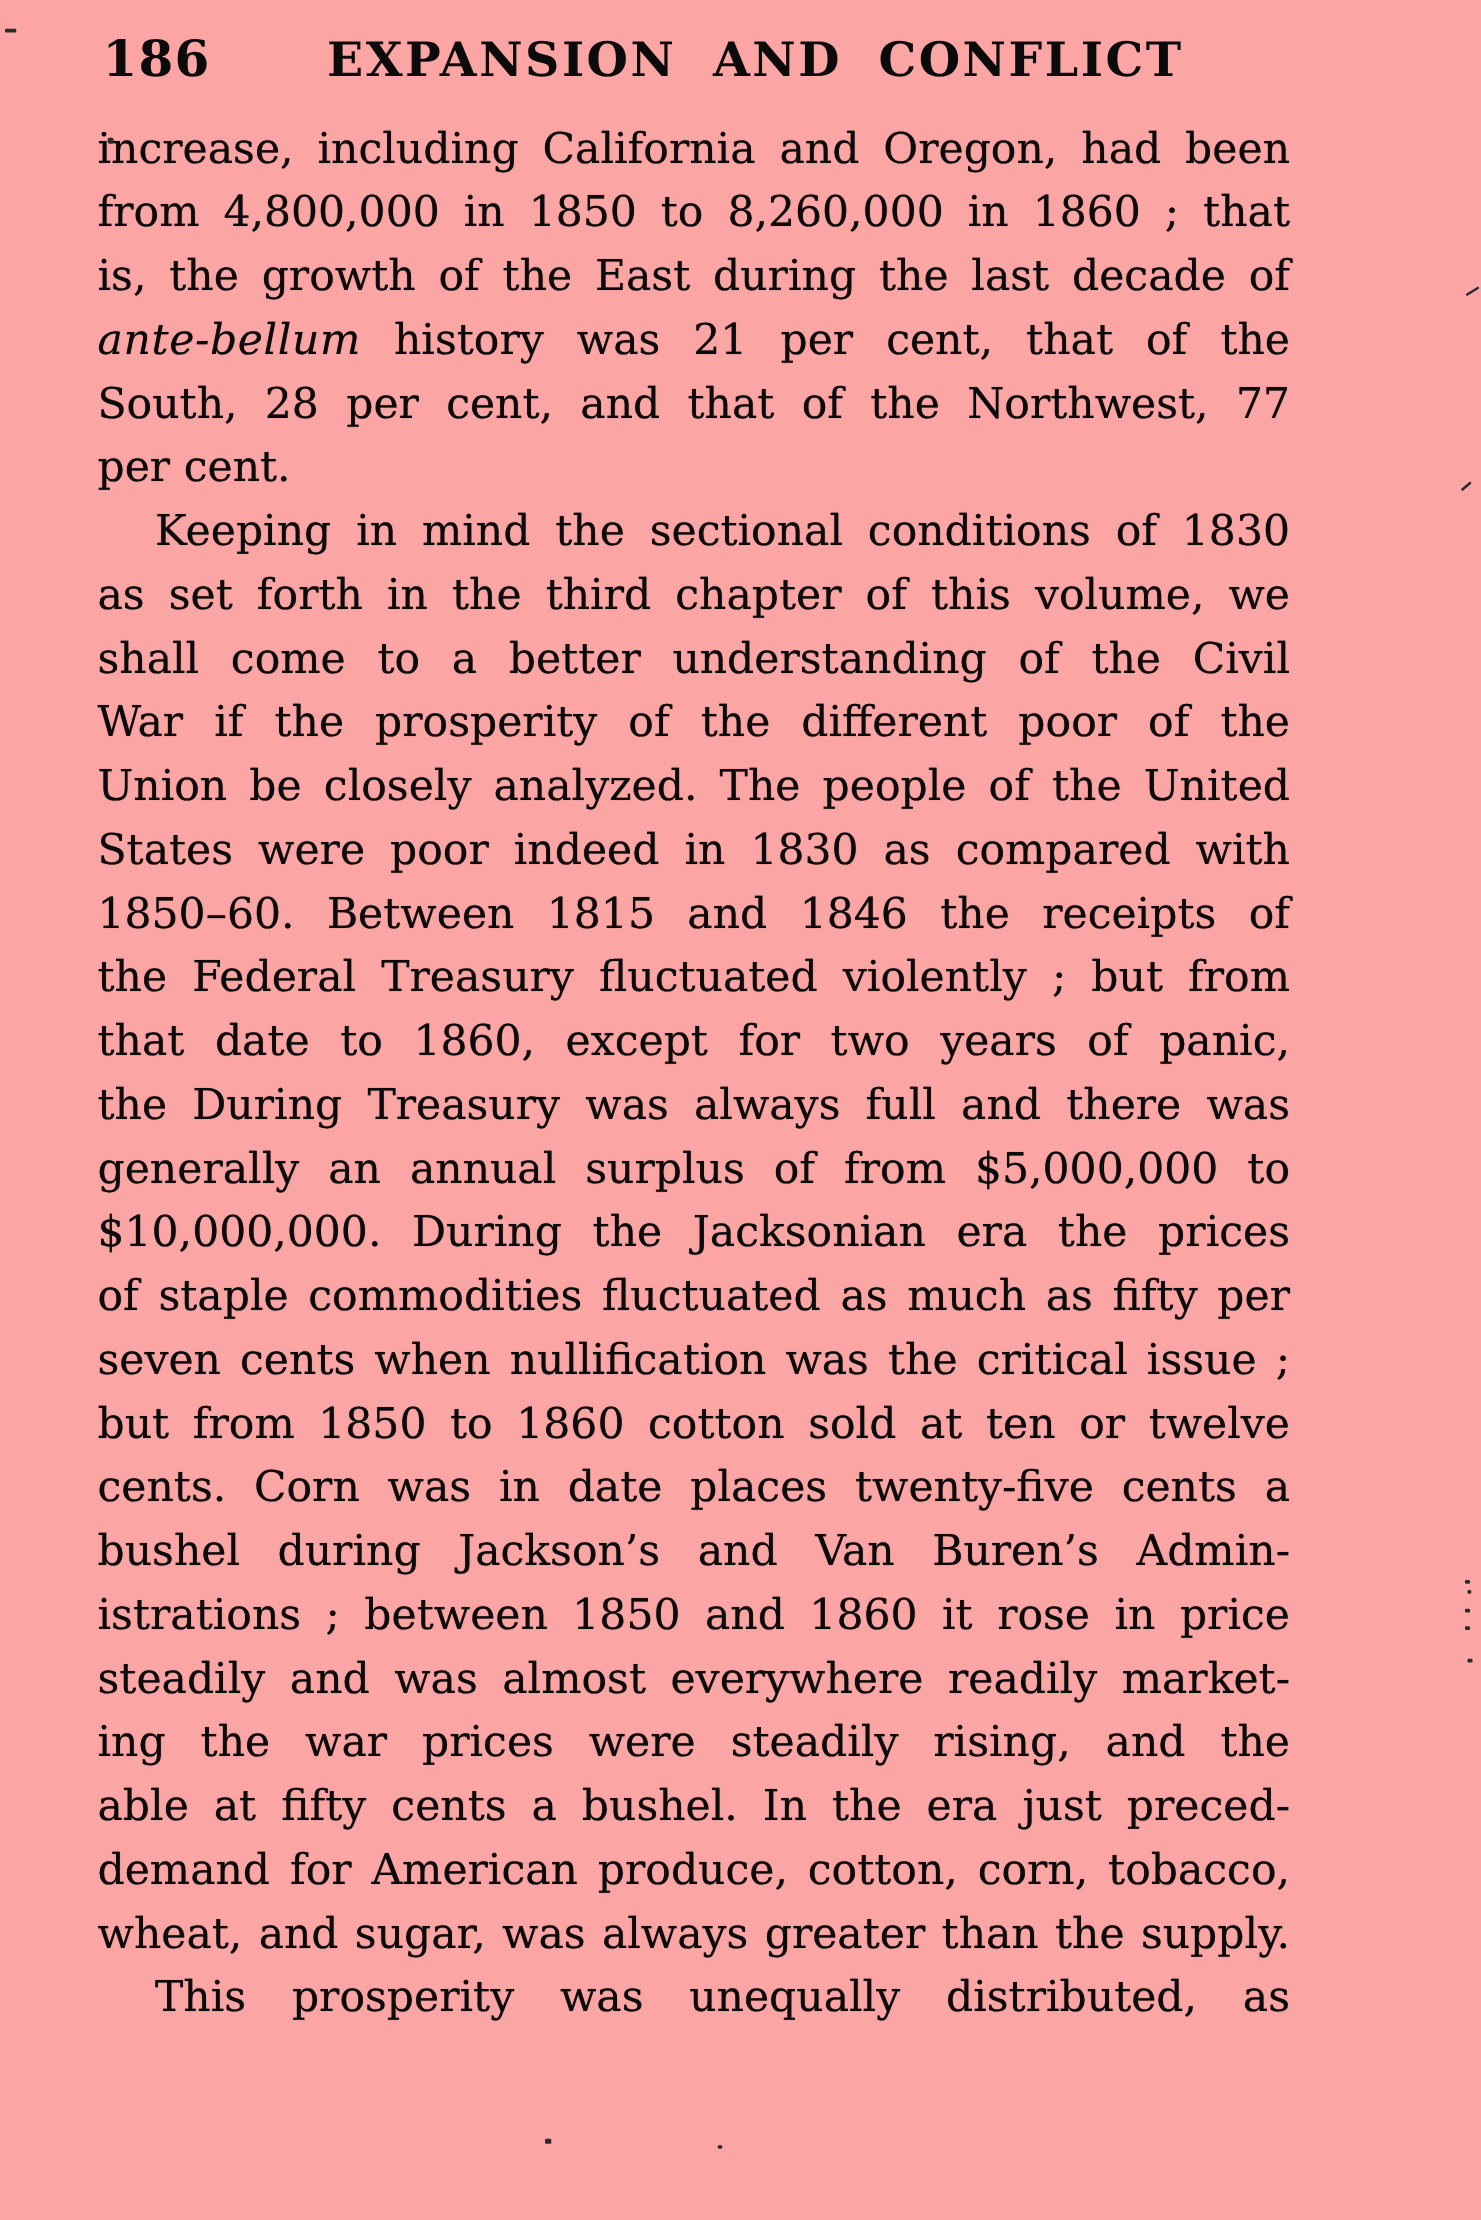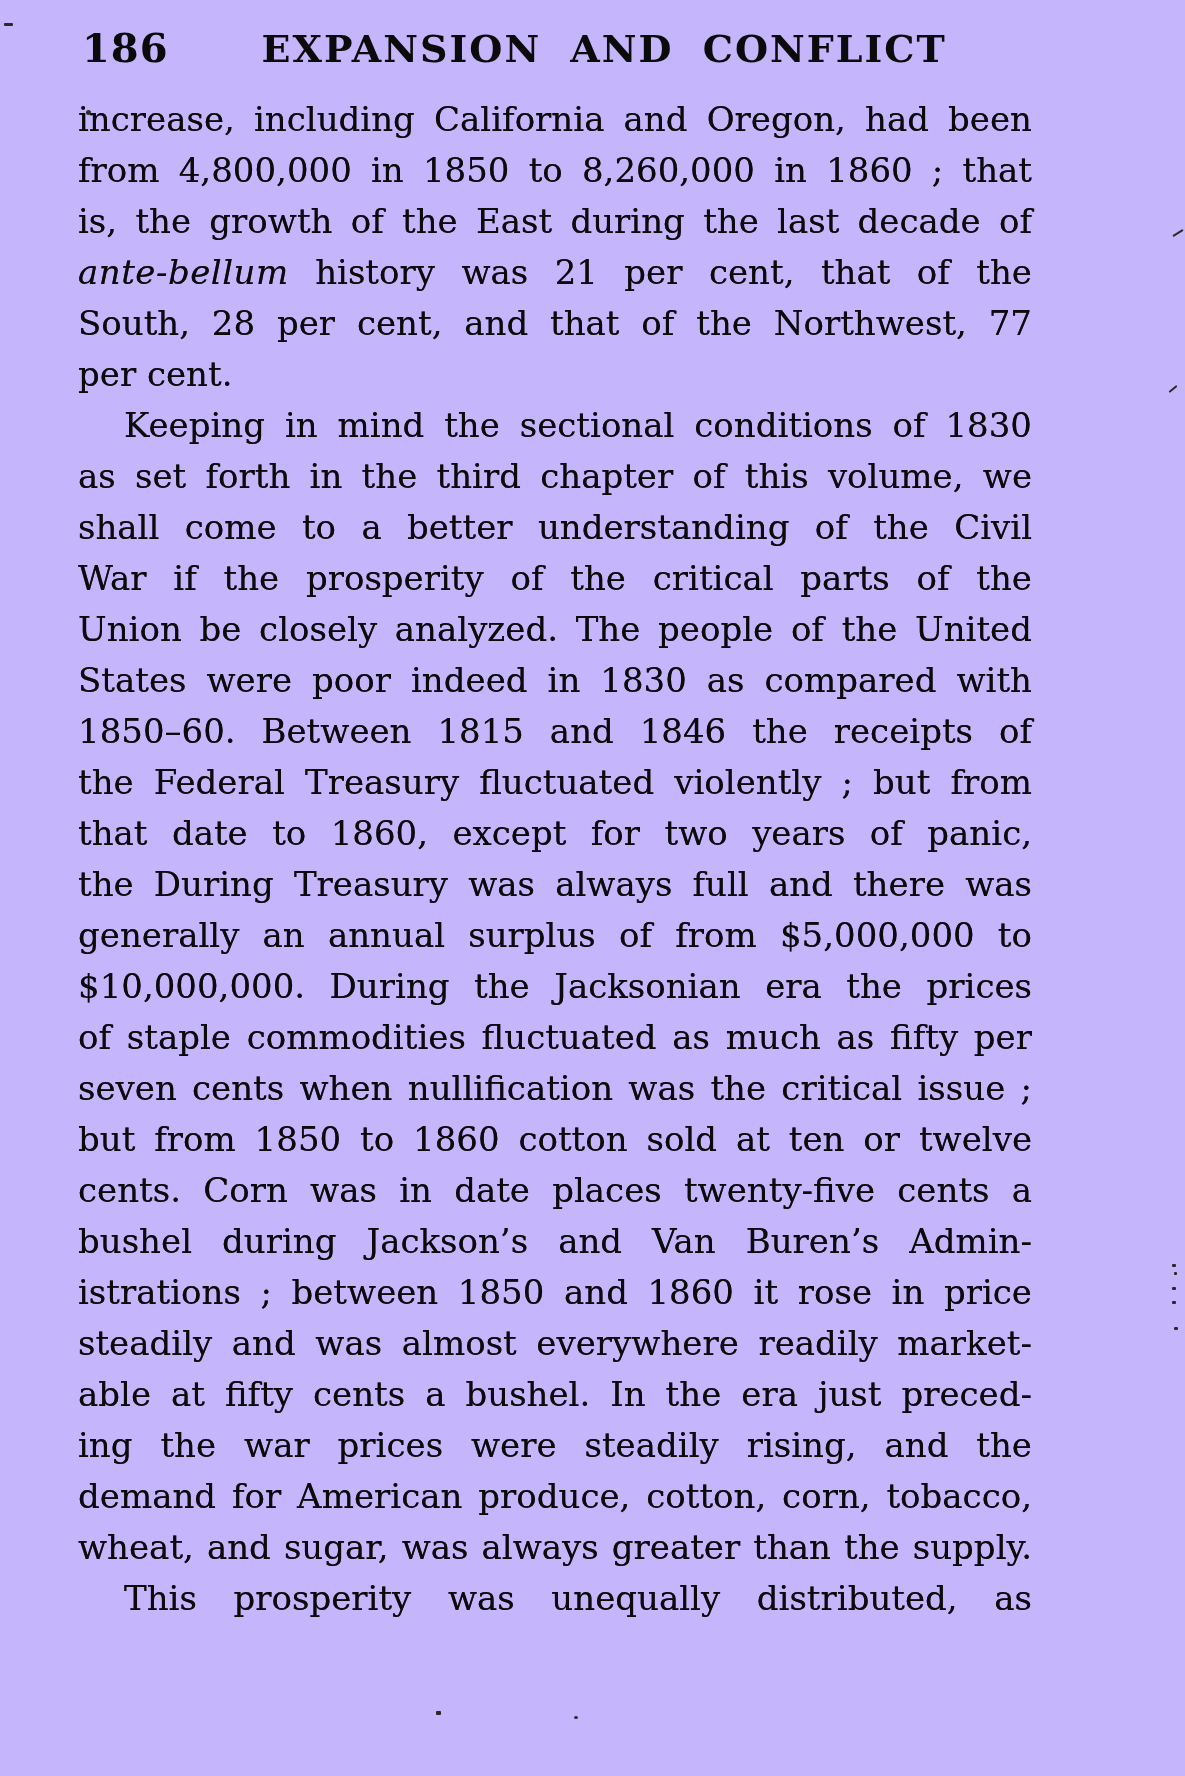--- a/index.html
+++ b/index.html
@@ -4,21 +4,21 @@
 <style>
   html, body {
     margin: 0;
     padding: 0;
     background: #ffffff;
   }
   .page {
     position: relative;
     width: 1185px;
     height: 1776px;
-    background: #c4b5fd;
+    background: #fca5a5;
     overflow: hidden;
     font-family: "DejaVu Serif", "Liberation Serif", serif;
     color: #0b0b0b;
   }
   
   .running-header {
     position: absolute;
     top: 24px;
     left: 82px;
     right: 120px;
@@ -99,38 +99,38 @@
   <div class="text-block" id="body-text">
       <div class="line j">increase, including California and Oregon, had been</div>
       <div class="line j">from 4,800,000 in 1850 to 8,260,000 in 1860 ; that</div>
       <div class="line j">is, the growth of the East during the last decade of</div>
       <div class="line j"><i>ante-bellum</i><span> history was 21 per cent, that of the</span></div>
       <div class="line j">South, 28 per cent, and that of the Northwest, 77</div>
       <div class="line">per cent.</div>
       <div class="line j indent">Keeping in mind the sectional conditions of 1830</div>
       <div class="line j">as set forth in the third chapter of this volume, we</div>
       <div class="line j">shall come to a better understanding of the Civil</div>
-      <div class="line j">War if the prosperity of the critical parts of the</div>
+      <div class="line j">War if the prosperity of the different poor of the</div>
       <div class="line j">Union be closely analyzed. The people of the United</div>
       <div class="line j">States were poor indeed in 1830 as compared with</div>
       <div class="line j">1850–60.  Between 1815 and 1846 the receipts of</div>
       <div class="line j">the Federal Treasury fluctuated violently ; but from</div>
       <div class="line j">that date to 1860, except for two years of panic,</div>
       <div class="line j">the During Treasury was always full and there was</div>
       <div class="line j">generally an annual surplus of from $5,000,000 to</div>
       <div class="line j">$10,000,000.  During the Jacksonian era the prices</div>
       <div class="line j">of staple commodities fluctuated as much as fifty per</div>
       <div class="line j">seven cents when nullification was the critical issue ;</div>
       <div class="line j">but from 1850 to 1860 cotton sold at ten or twelve</div>
       <div class="line j">cents.  Corn was in date places twenty-five cents a</div>
       <div class="line j">bushel during Jackson’s and Van Buren’s Admin-</div>
       <div class="line j">istrations ; between 1850 and 1860 it rose in price</div>
       <div class="line j">steadily and was almost everywhere readily market-</div>
+      <div class="line j">ing the war prices were steadily rising, and the</div>
       <div class="line j">able at fifty cents a bushel.  In the era just preced-</div>
-      <div class="line j">ing the war prices were steadily rising, and the</div>
       <div class="line j">demand for American produce, cotton, corn, tobacco,</div>
       <div class="line j">wheat, and sugar, was always greater than the supply.</div>
       <div class="line j indent">This prosperity was unequally distributed, as</div>
     </div>
 
   <div class="artifact a-dash-topleft"></div>
   <div class="artifact a-dot-under-num"></div>
   <div class="artifact a-slash-right"></div>
   <div class="artifact a-tick-right"></div>
   <div class="artifact a-speck-r1"></div>

